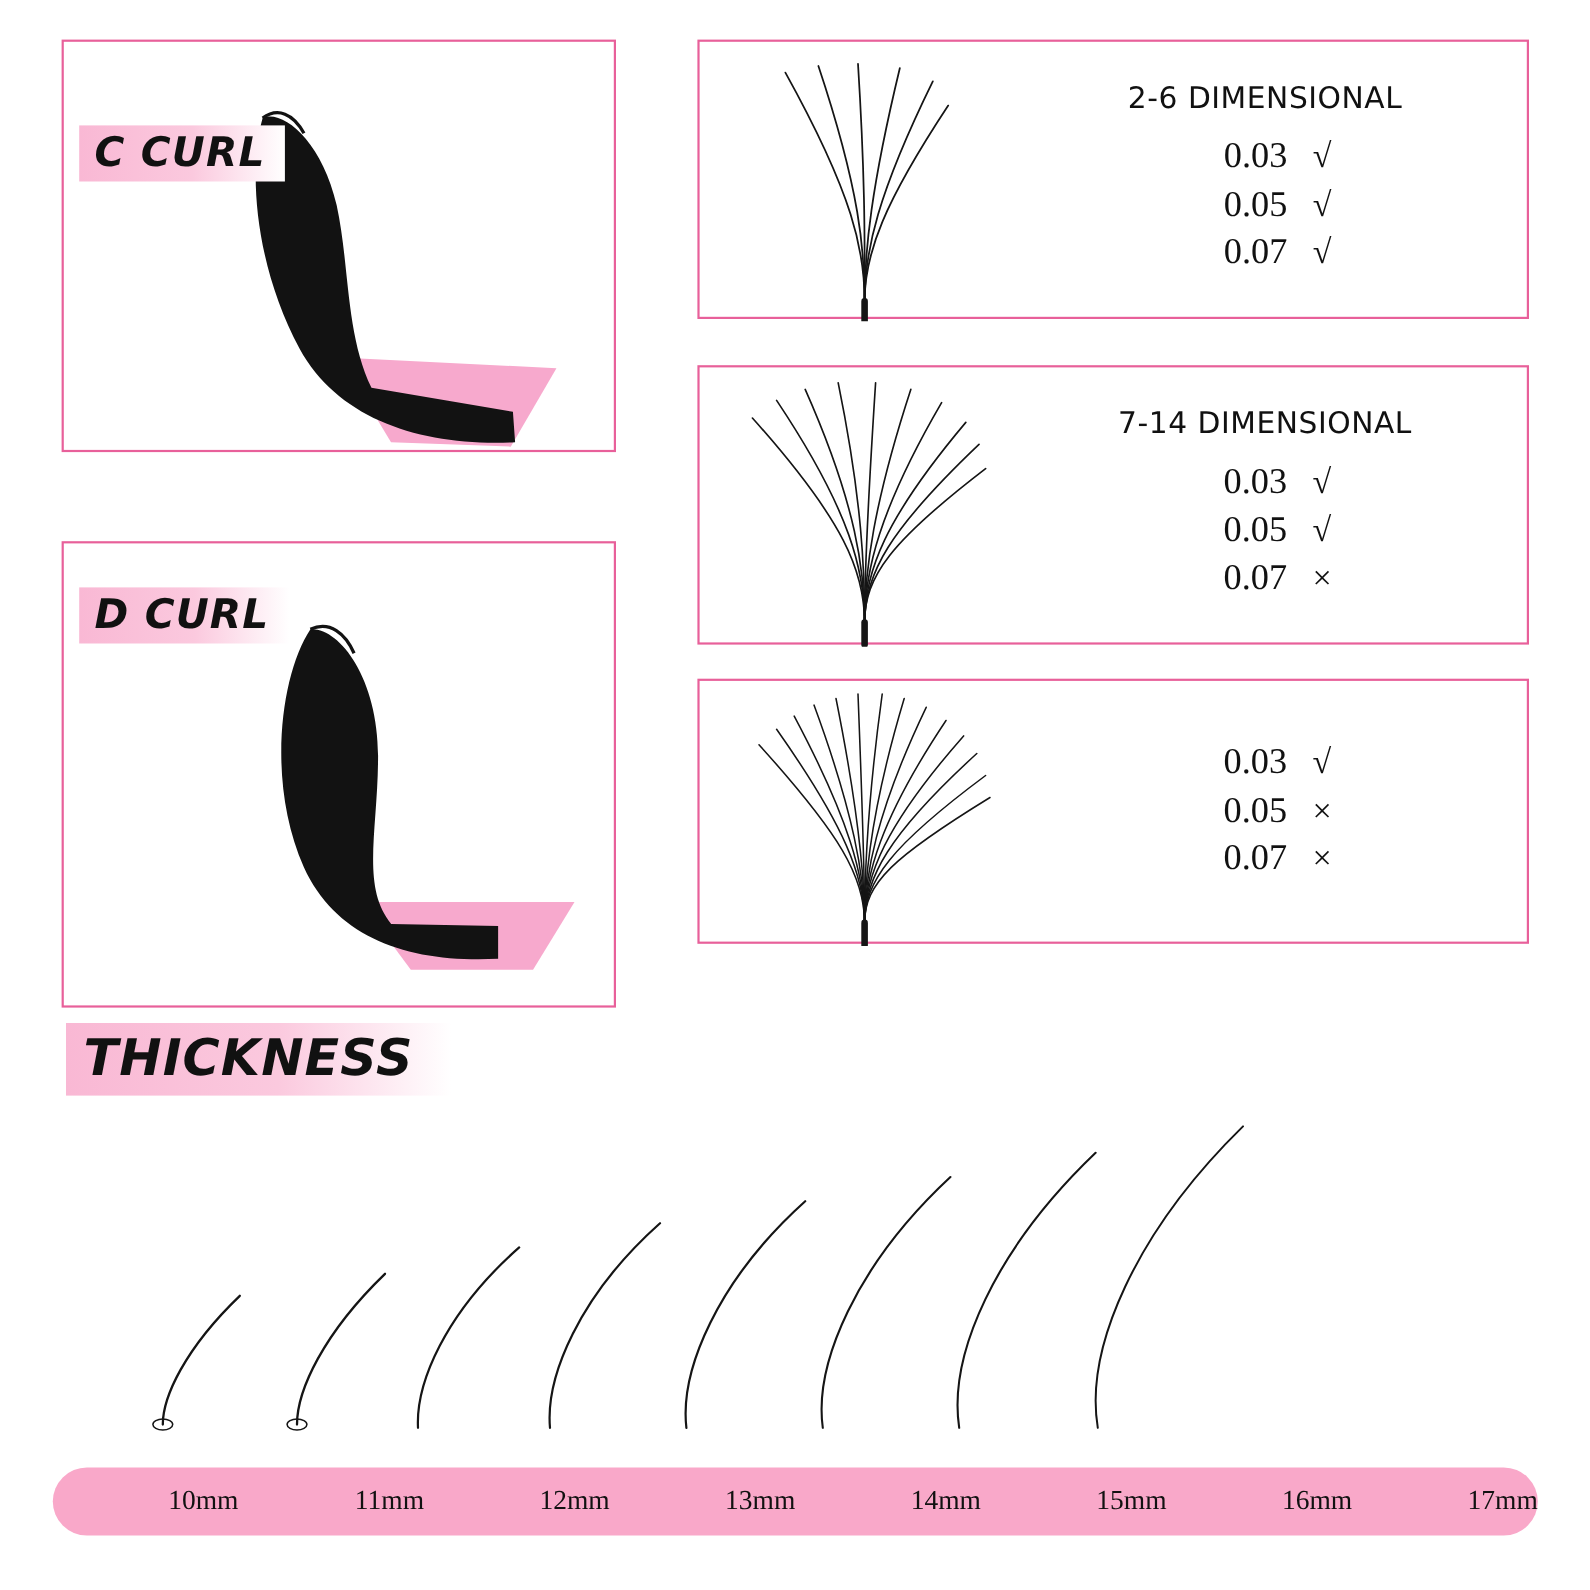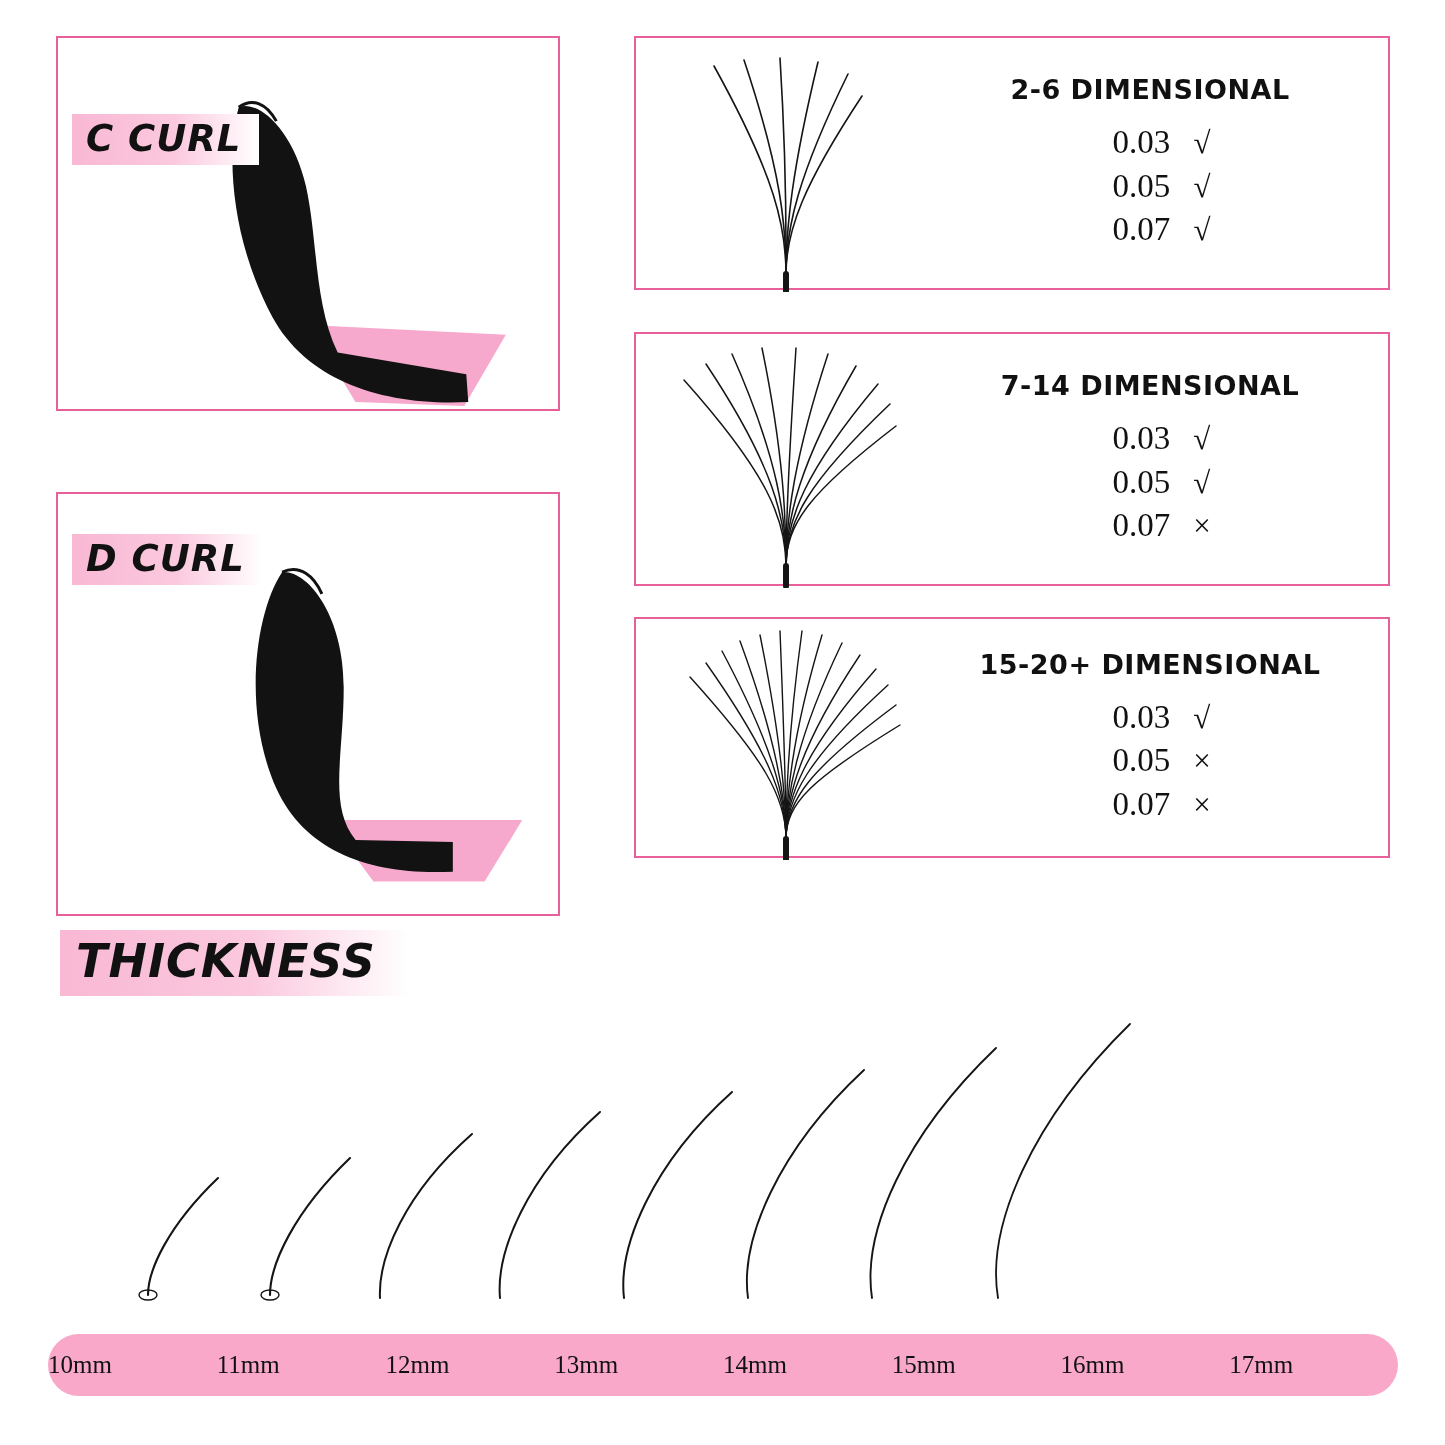--- a/index.html
+++ b/index.html
@@ -60,21 +60,21 @@
     flex: none;
     position: relative;
   }
   .dim-text {
     flex: 1;
     padding-right: 24px;
     text-align: center;
   }
   .dim-title {
     font-family: "DejaVu Sans", sans-serif;
-    font-weight: bold;
+    font-weight: normal;
     font-size: 27px;
     letter-spacing: 0.5px;
     color: #111111;
     margin-bottom: 16px;
   }
   .dim-rows {
     display: inline-block;
     text-align: center;
   }
   .dim-row {
@@ -105,21 +105,21 @@
     top: 1334px;
     width: 1350px;
     height: 62px;
     background: #f9a8c9;
     border-radius: 31px;
     display: flex;
     align-items: center;
   }
   .size-cell {
     flex: 1;
-    text-align: left;
+    text-align: right;
     font-family: "Liberation Serif", serif;
     font-size: 25px;
     color: #111111;
   }
 </style>
 </head>
 <body>
 
 <div class="panel" id="c-curl-panel">
   <svg class="curl-art" viewBox="0 0 504 375">
@@ -225,21 +225,20 @@
         <path d="M150 220 C 150 178, 164 126, 224 36"></path>
         <path d="M150 220 C 150 178, 168 132, 240 50"></path>
         <path d="M150 220 C 150 180, 171 140, 252 66"></path>
         <path d="M150 220 C 150 182, 174 150, 260 86"></path>
         <path d="M150 220 C 150 184, 176 160, 264 106"></path>
       </g>
       <path d="M150 220 L 150 240" stroke="#151515" stroke-width="6" stroke-linecap="round"></path>
     </svg>
   </div>
   <div class="dim-text">
-    <div class="dim-title">15-20+ DIMENSIONAL</div>
     <div class="dim-rows">
       <div class="dim-row">
         <span class="val">0.03</span>
         <span class="mark">√</span>
       </div>
       <div class="dim-row">
         <span class="val">0.05</span>
         <span class="mark">×</span>
       </div>
       <div class="dim-row">

